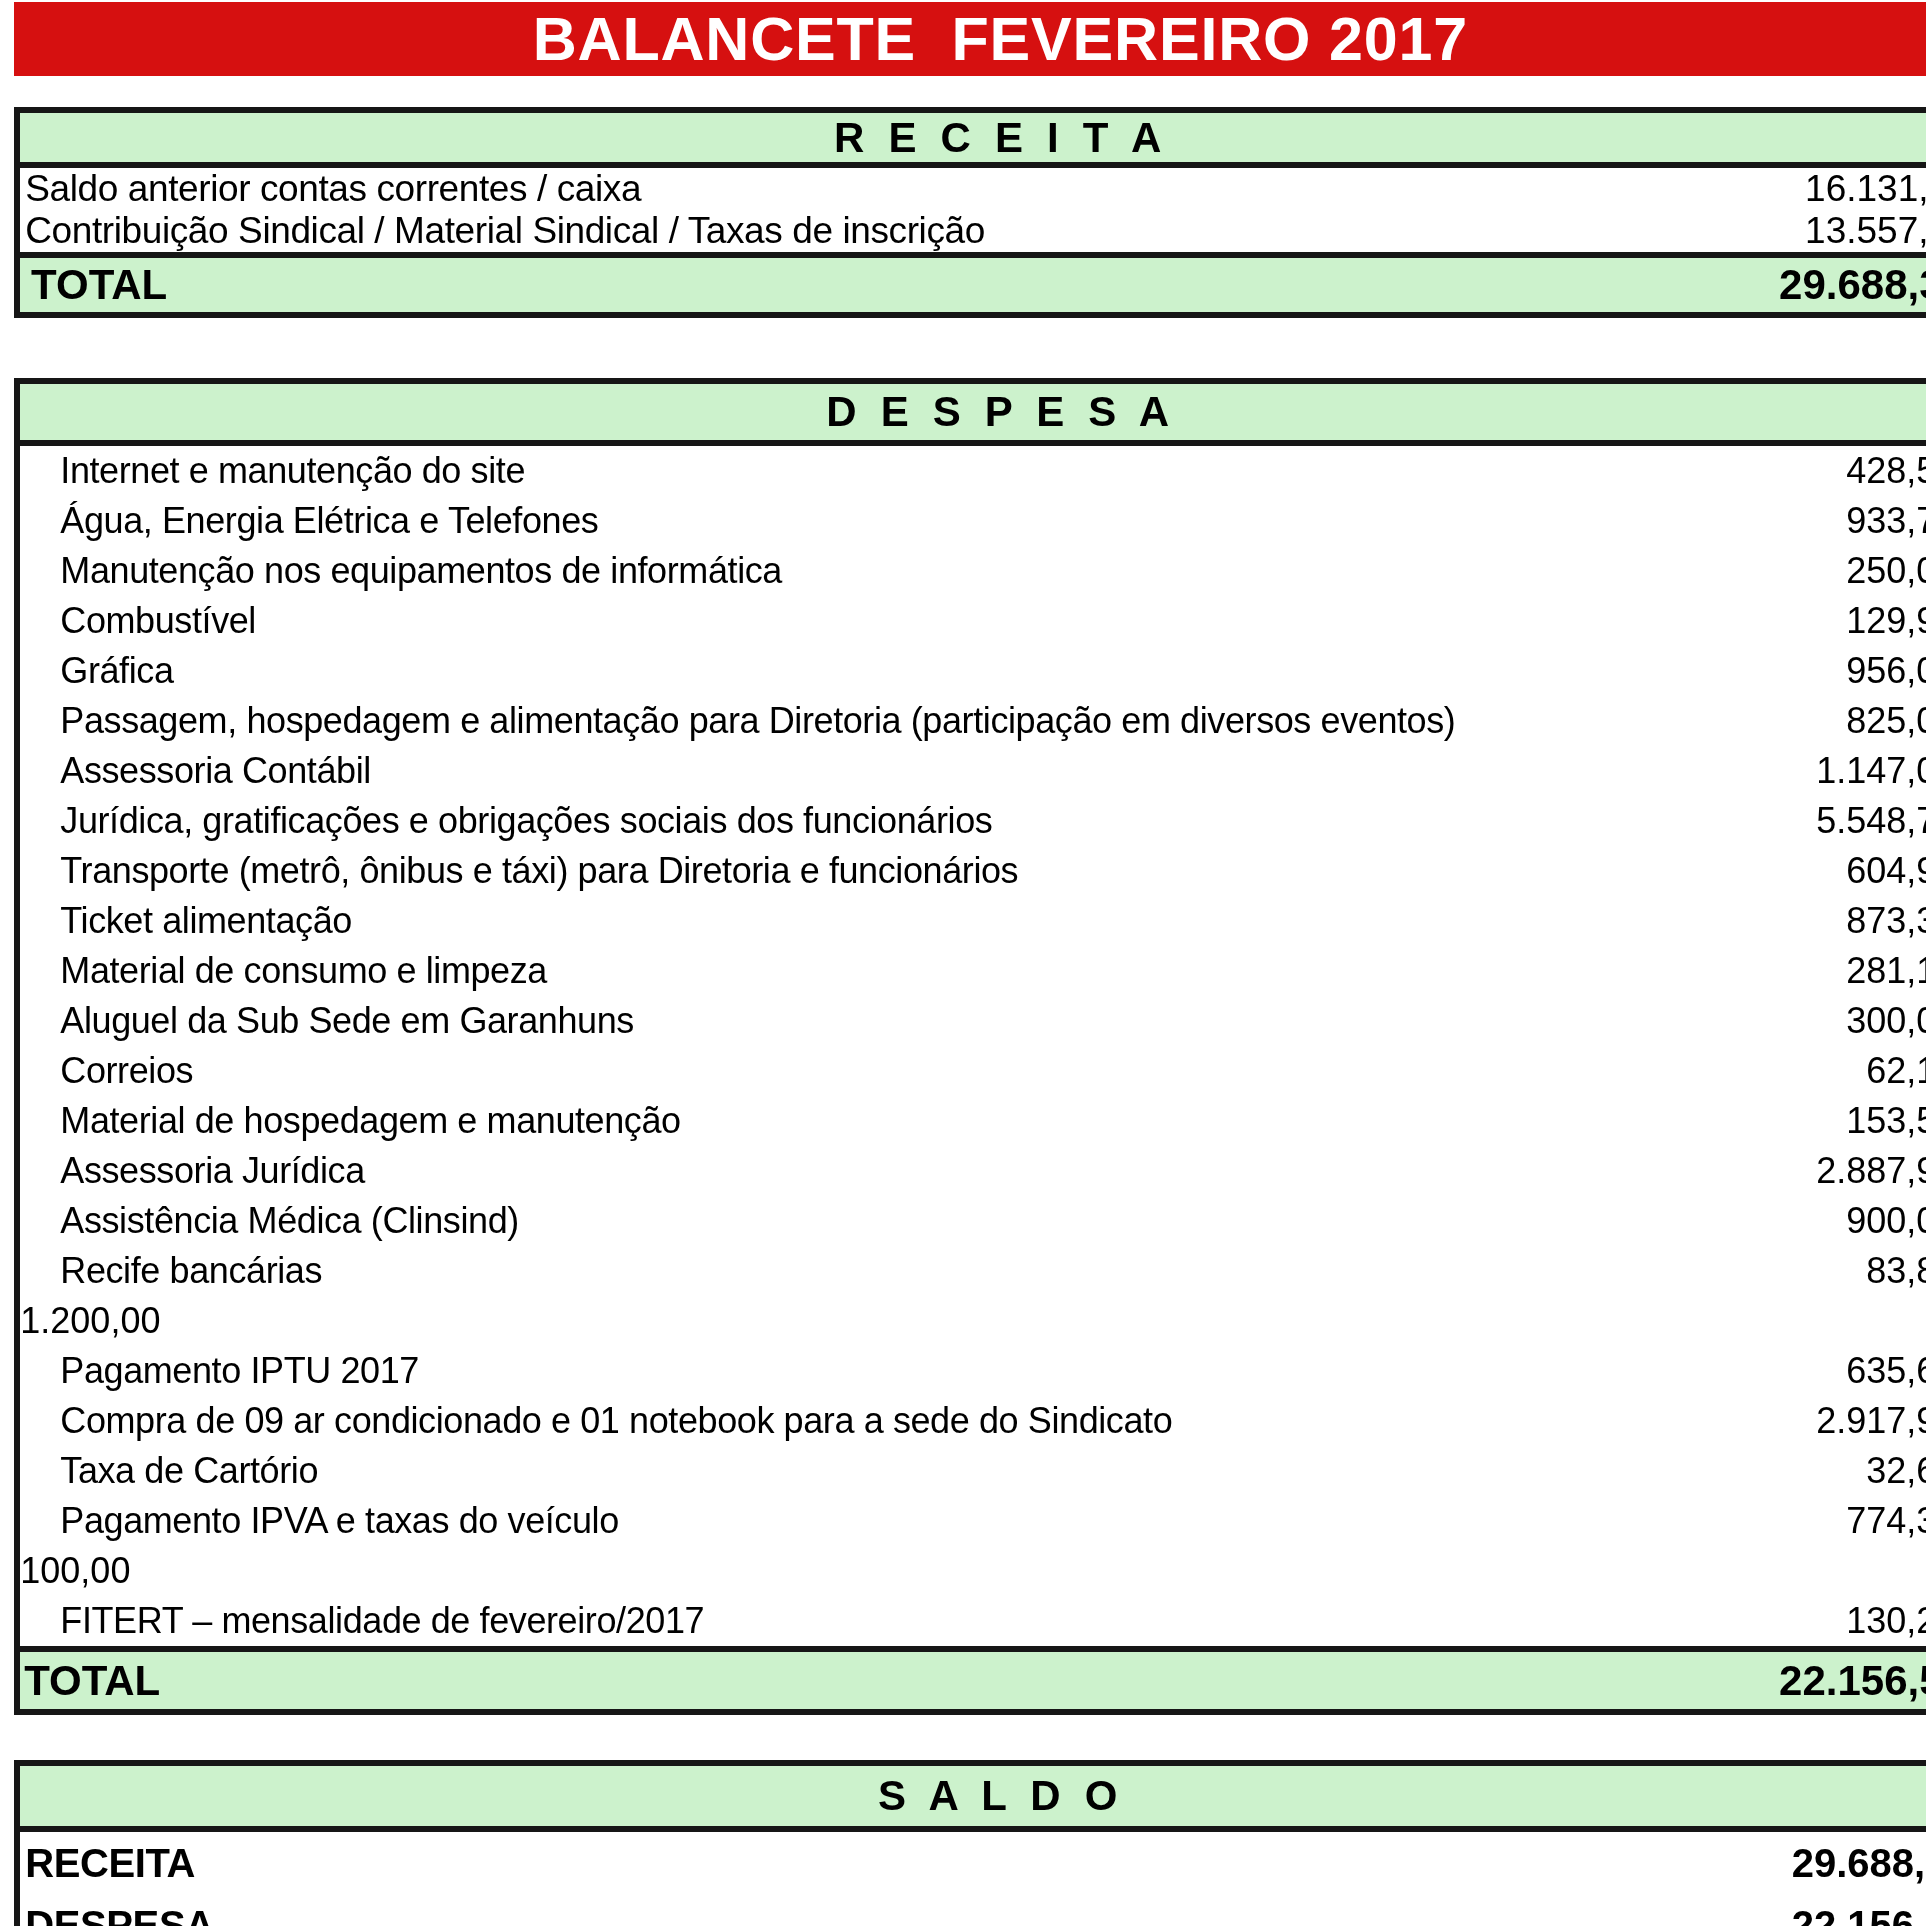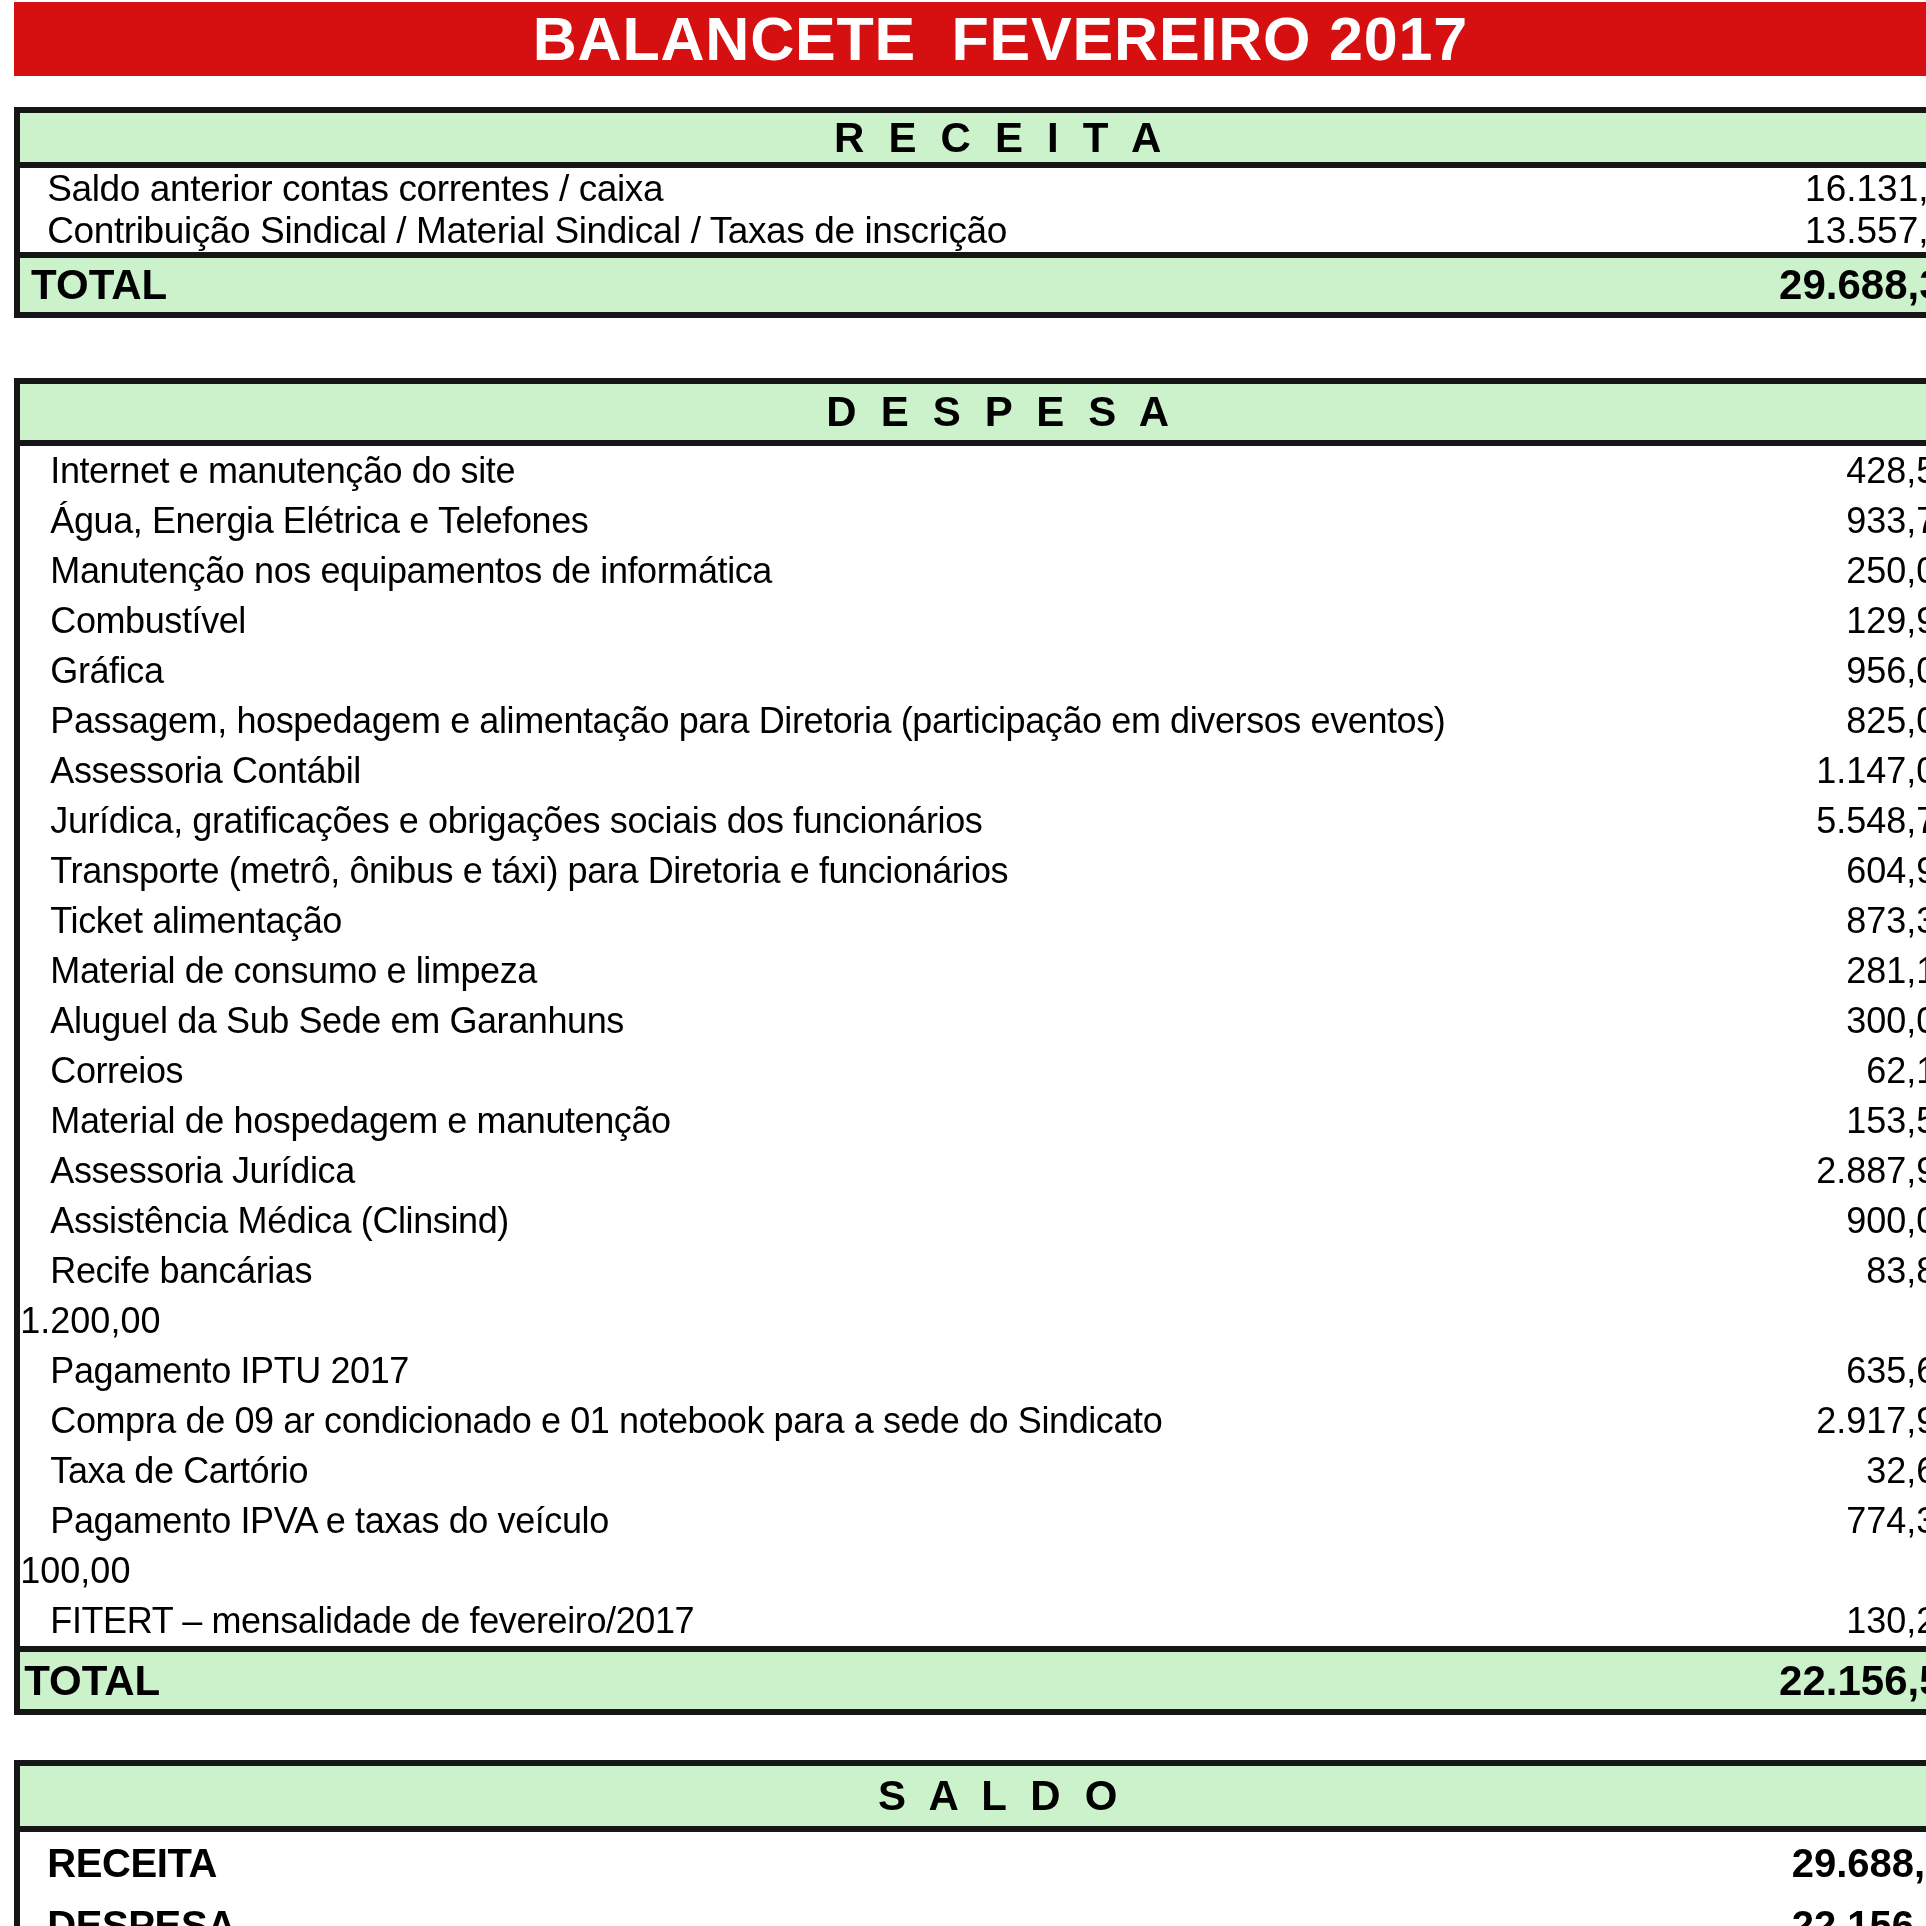--- a/index.html
+++ b/index.html
@@ -34,25 +34,25 @@
     display: flex; align-items: center; justify-content: center;
     white-space: pre;
   }
   .sec-head.h-receita { height: 55px; }
   .sec-head.h-despesa { height: 62px; }
   .sec-head.h-saldo   { height: 66px; }
   .row {
     display: flex; align-items: center; justify-content: space-between;
     background: #ffffff;
   }
-  .row .lbl { padding-left: 27px; letter-spacing: -0.4px; white-space: pre; }
+  .row .lbl { padding-left: 5px; letter-spacing: -0.4px; white-space: pre; }
   .row .val { padding-right: 11.6px; text-align: right; white-space: pre; }
   .tbl-receita .row { height: 42px; font-size: 37px; }
   .tbl-despesa .row { height: 50px; font-size: 36px; }
-  .tbl-despesa .row .lbl { padding-left: 30px; }
+  .tbl-despesa .row .lbl { padding-left: 40px; }
   .tbl-despesa .row .val { padding-right: 25px; }
   .tbl-saldo .row { height: 62px; font-size: 40px; font-weight: bold; }
   .total-row {
     background: var(--section-bg, #ccf2cc);
     border-top: 6.2px solid var(--border, #161616);
     display: flex; align-items: center; justify-content: space-between;
     font-weight: bold;
   }
   .tbl-receita .total-row { height: 60px; font-size: 42px; }
   .tbl-despesa .total-row { height: 63px; font-size: 42px; }

